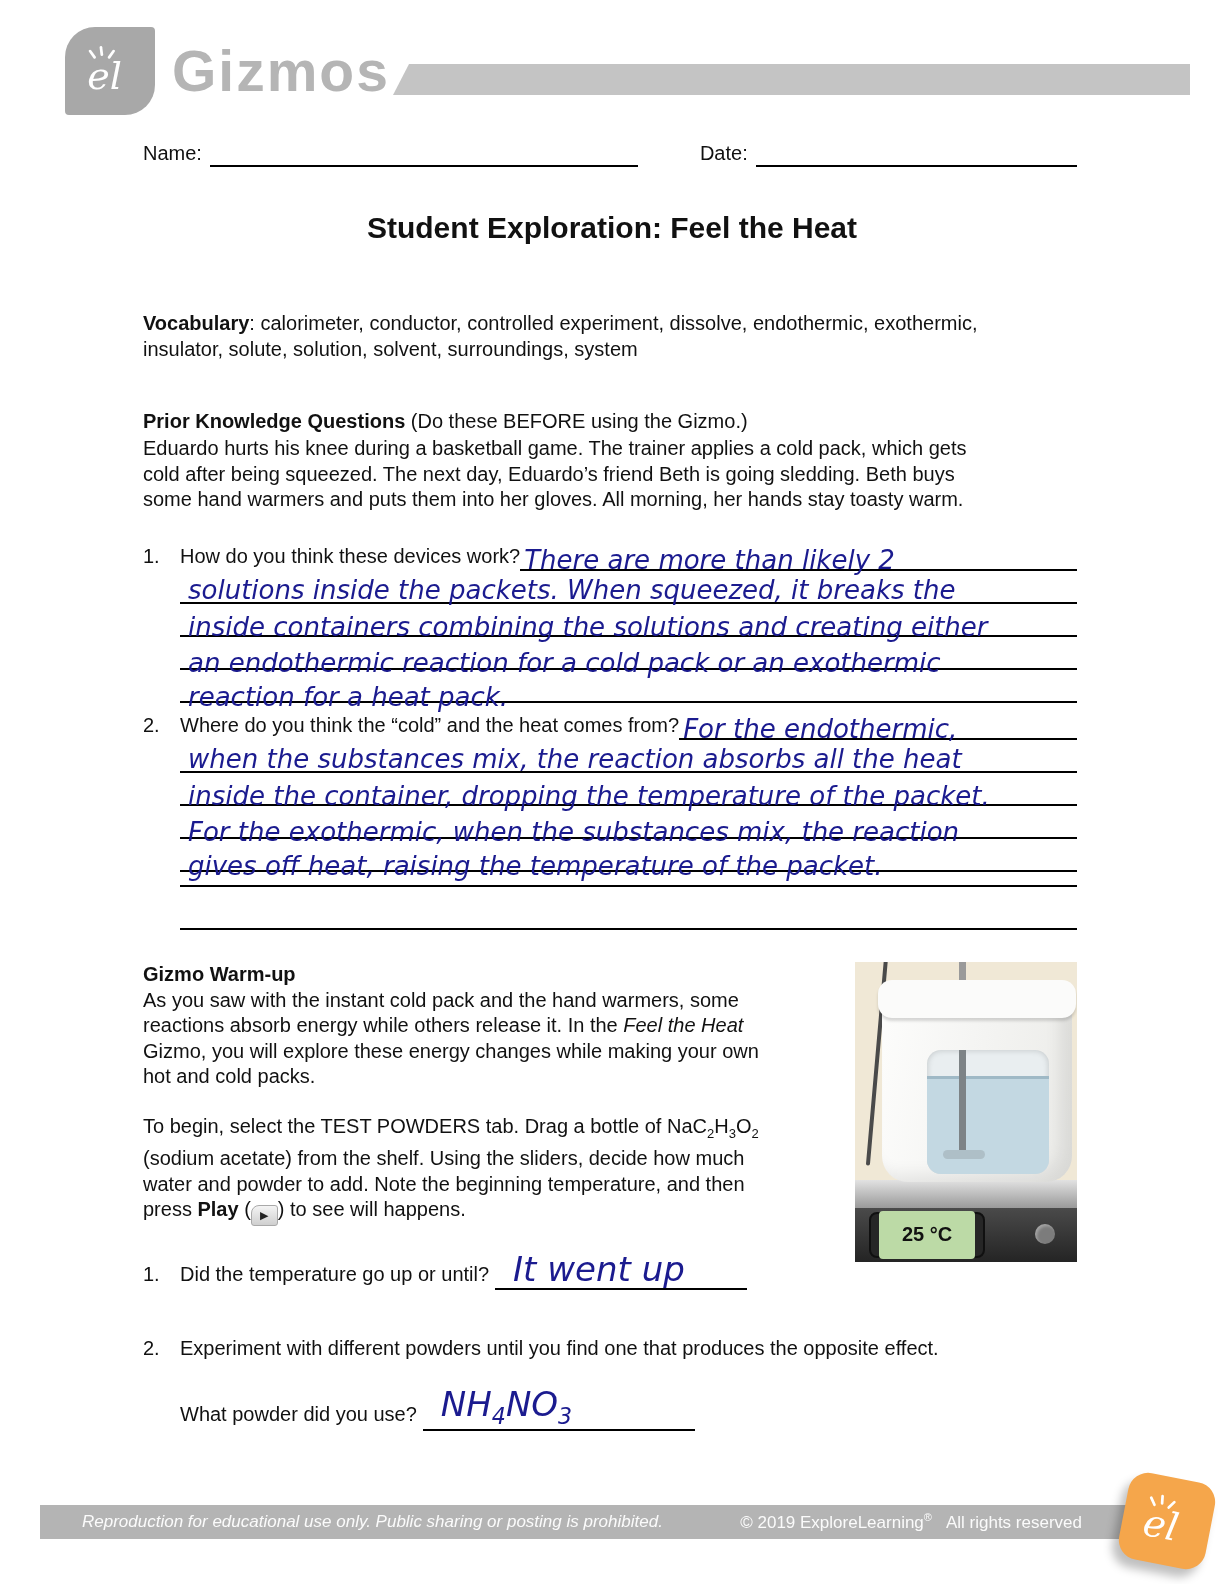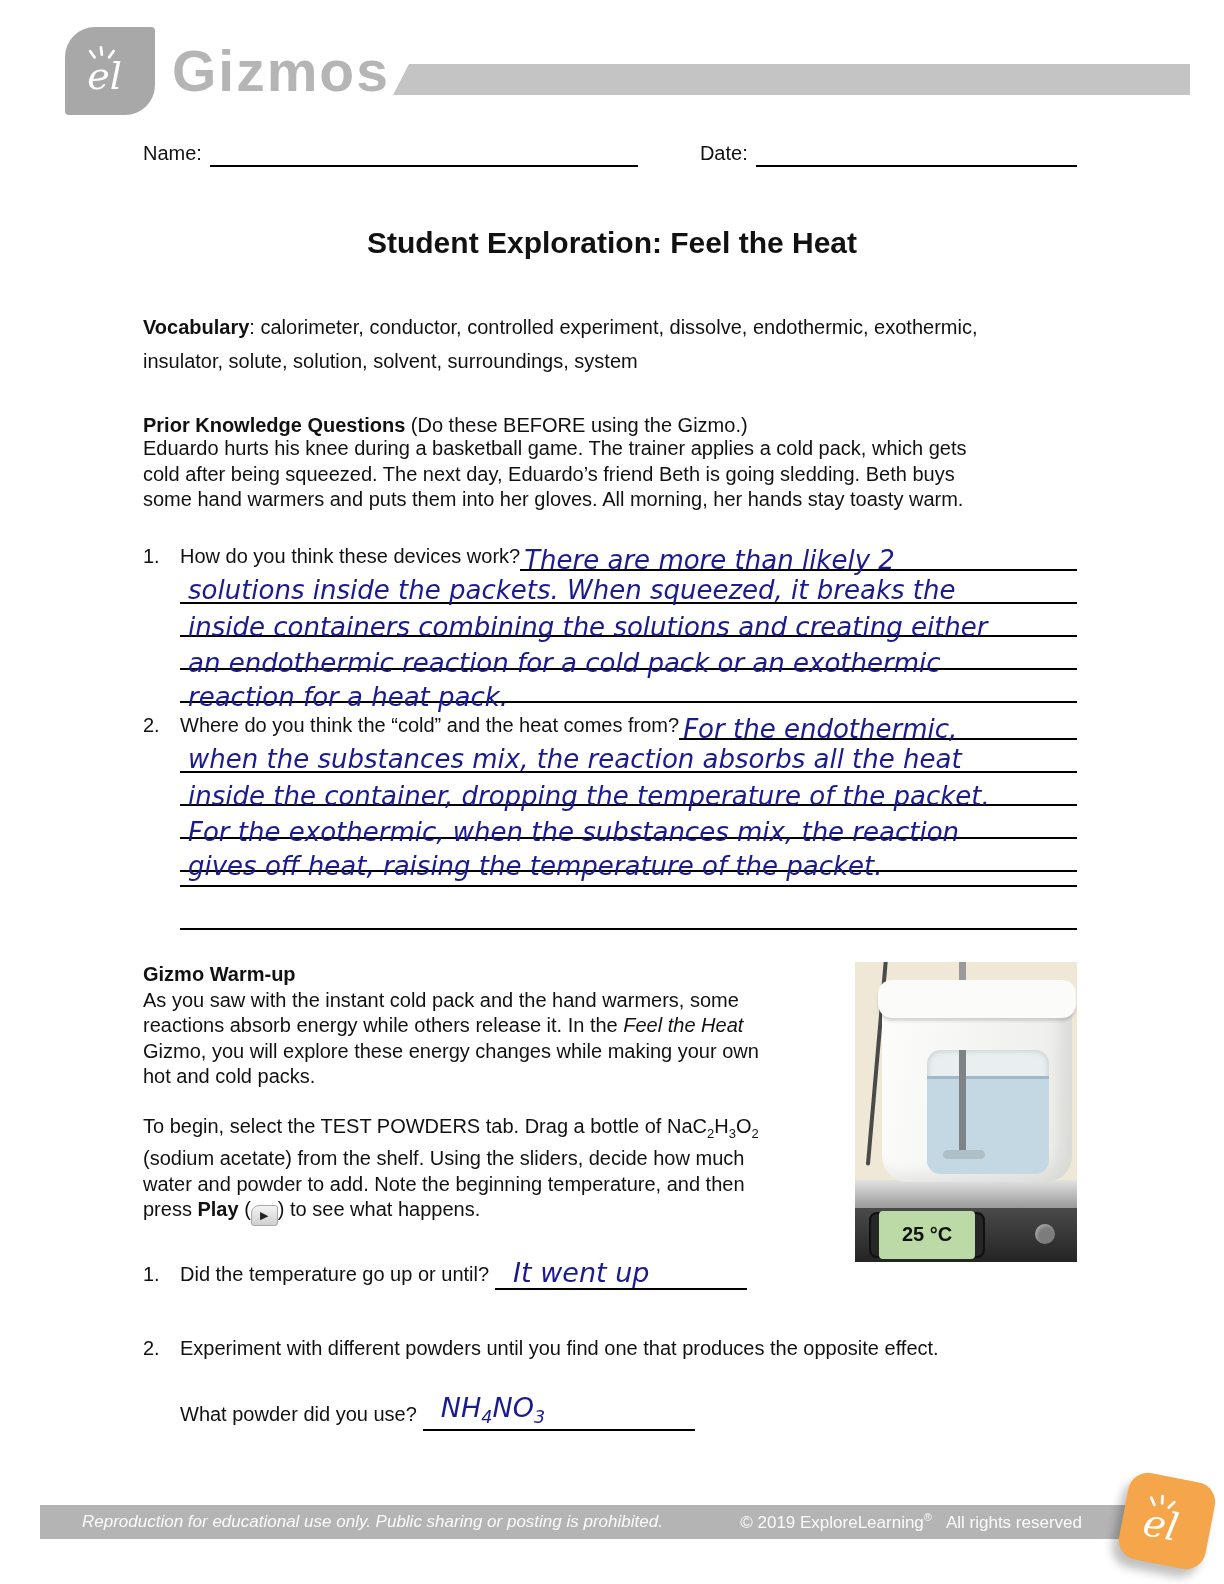--- a/index.html
+++ b/index.html
@@ -35,26 +35,26 @@
     display:flex; align-items:flex-end; font-size:20px;
   }
   .nd-label { padding-bottom:2px; }
   .rule { border-bottom:2px solid #000; height:22px; }
   .rule-name { width:428px; margin-left:8px; }
   .nd-gap { width:62px; }
   .rule-date { flex:1; margin-left:8px; }
 
   
   .doc-title {
-    position:absolute; left:0; top:226px; width:100%;
+    position:absolute; left:0; top:211px; width:100%;
     text-align:center; font-size:30px; font-weight:bold;
   }
 
   
-  .textblock { position:absolute; left:143px; width:940px; font-size:20px; line-height:34px; white-space:pre-line; }
+  .textblock { position:absolute; left:143px; width:940px; font-size:20px; line-height:26px; white-space:pre-line; }
   .vocab { top:310px; }
   .prior-head { top:408px; white-space:normal; }
   .intro { top:436px; line-height:25.5px; }
   .b { font-weight:bold; }
   .i { font-style:italic; }
 
   
   .qa { position:absolute; left:143px; width:934px; }
   .qa-1 { top:537px; }
   .qa-2 { top:706px; }
@@ -91,21 +91,21 @@
     border:1px solid #a9a9a9; border-radius:8px 3px 3px 3px;
     text-align:center; line-height:19px; font-size:11px; color:#222;
     vertical-align:-3px;
   }
   .wu-q { display:flex; align-items:flex-end; font-size:20px; }
   .wu-q1 { margin-top:30px; }
   .wu-q2-line1 { margin-top:46px; }
   .wu-q2-sub { margin-top:30px; }
   .rule-wu1 { flex:none; width:252px; border-bottom:2px solid #000; height:34px; position:relative; margin-left:6px; }
   .rule-wu2 { flex:none; width:272px; border-bottom:2px solid #000; height:36px; position:relative; margin-left:6px; }
-  .rule-wu1 .hand, .rule-wu2 .hand { position:absolute; left:18px; bottom:2px; font-size:27px; }
+  .rule-wu1 .hand, .rule-wu2 .hand { position:absolute; left:18px; bottom:2px; font-size:34px; }
 
   
   .figure {
     float:right; width:222px; height:300px; margin:0 0 10px 20px;
     position:relative; background:#f0e8d6; overflow:hidden;
   }
   .fig-cable { position:absolute; left:20px; top:-6px; width:4px; height:210px; background:#4a4a4a; transform:rotate(5deg); border-radius:2px; }
   .fig-rod-top { position:absolute; left:104px; top:0; width:7px; height:24px; background:#9a9a9a; }
   .fig-platform { position:absolute; left:0; right:0; top:218px; height:32px; background:linear-gradient(#e2e2e2,#8f8f8f); }
   .fig-base { position:absolute; left:0; right:0; top:246px; height:54px; background:linear-gradient(#4a4a4a,#242424); }
@@ -271,21 +271,21 @@
     <div class="wu-head">Gizmo Warm-up</div>
 
     <div class="wu-p wu-p1"><span>As you saw with the instant cold pack and the hand warmers, some
 reactions absorb energy while others release it. In the </span><span class="i">Feel the Heat</span><span>
 Gizmo, you will explore these energy changes while making your own
 hot and cold packs.</span></div>
 
     <div class="wu-p wu-p2"><span>To begin, select the TEST POWDERS tab. Drag a bottle of NaC</span><sub>2</sub><span>H</span><sub>3</sub><span>O</span><sub>2</sub><span>
 (sodium acetate) from the shelf. Using the sliders, decide how much
 water and powder to add. Note the beginning temperature, and then
-press </span><span class="b">Play</span><span> (</span><span class="play-btn">▶</span><span>) to see what happens.</span></div>
+press </span><span class="b">Play</span><span> (</span><span class="play-btn">▶</span><span>) to see will happens.</span></div>
 
     <div class="wu-q wu-q1">
       <span class="q-num">1.</span>
       <span class="q-text">Did the temperature go up or until?</span>
       <span class="rule-wu1">
           <span class="hand">It went up</span>
         </span>
     </div>
 
     <div class="wu-q wu-q2-line1">

